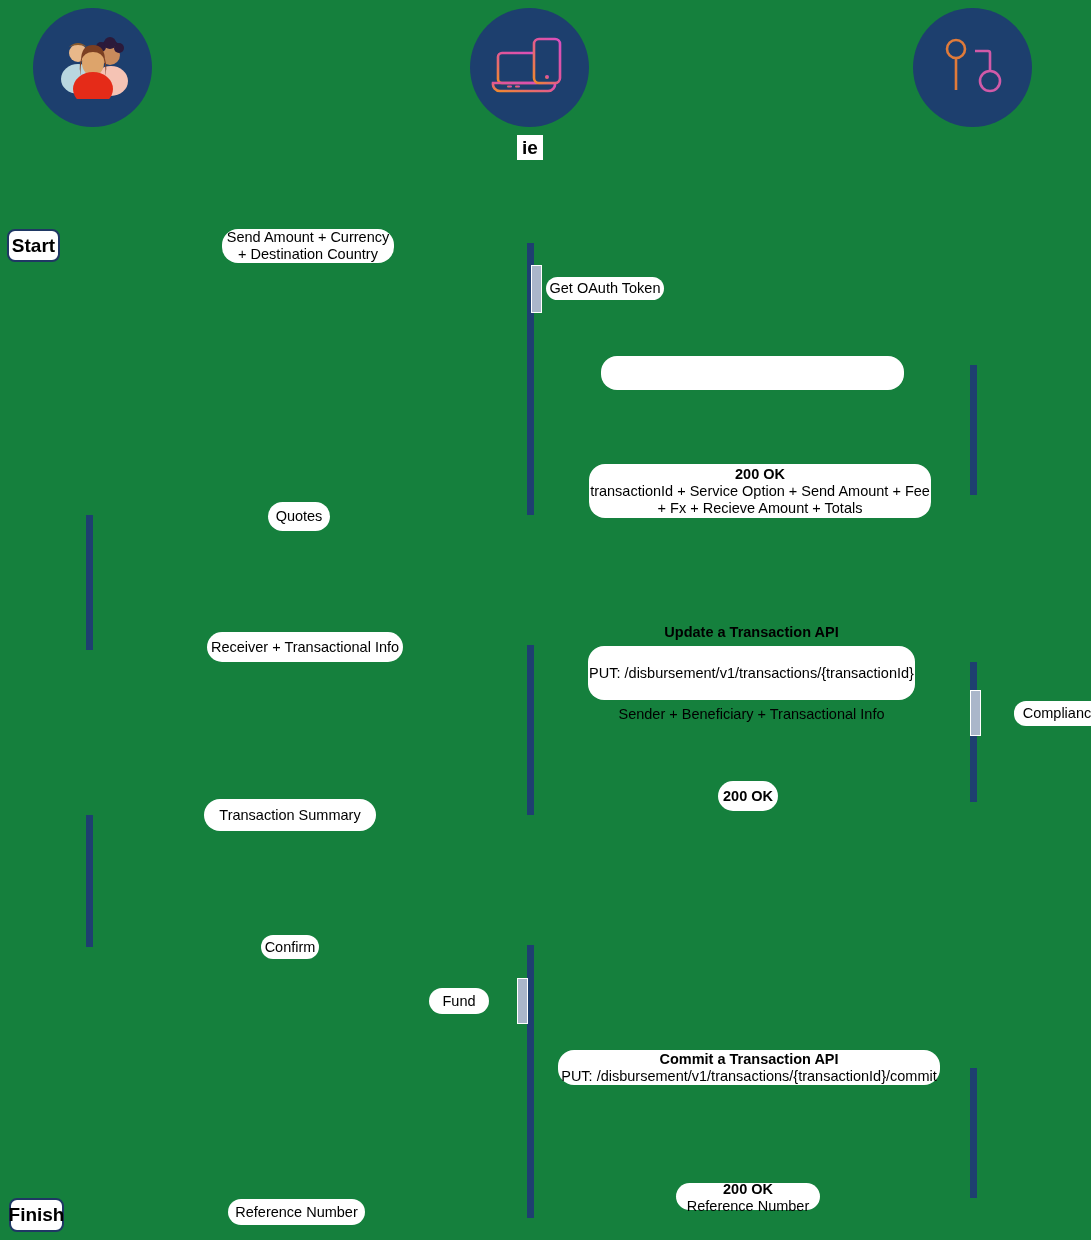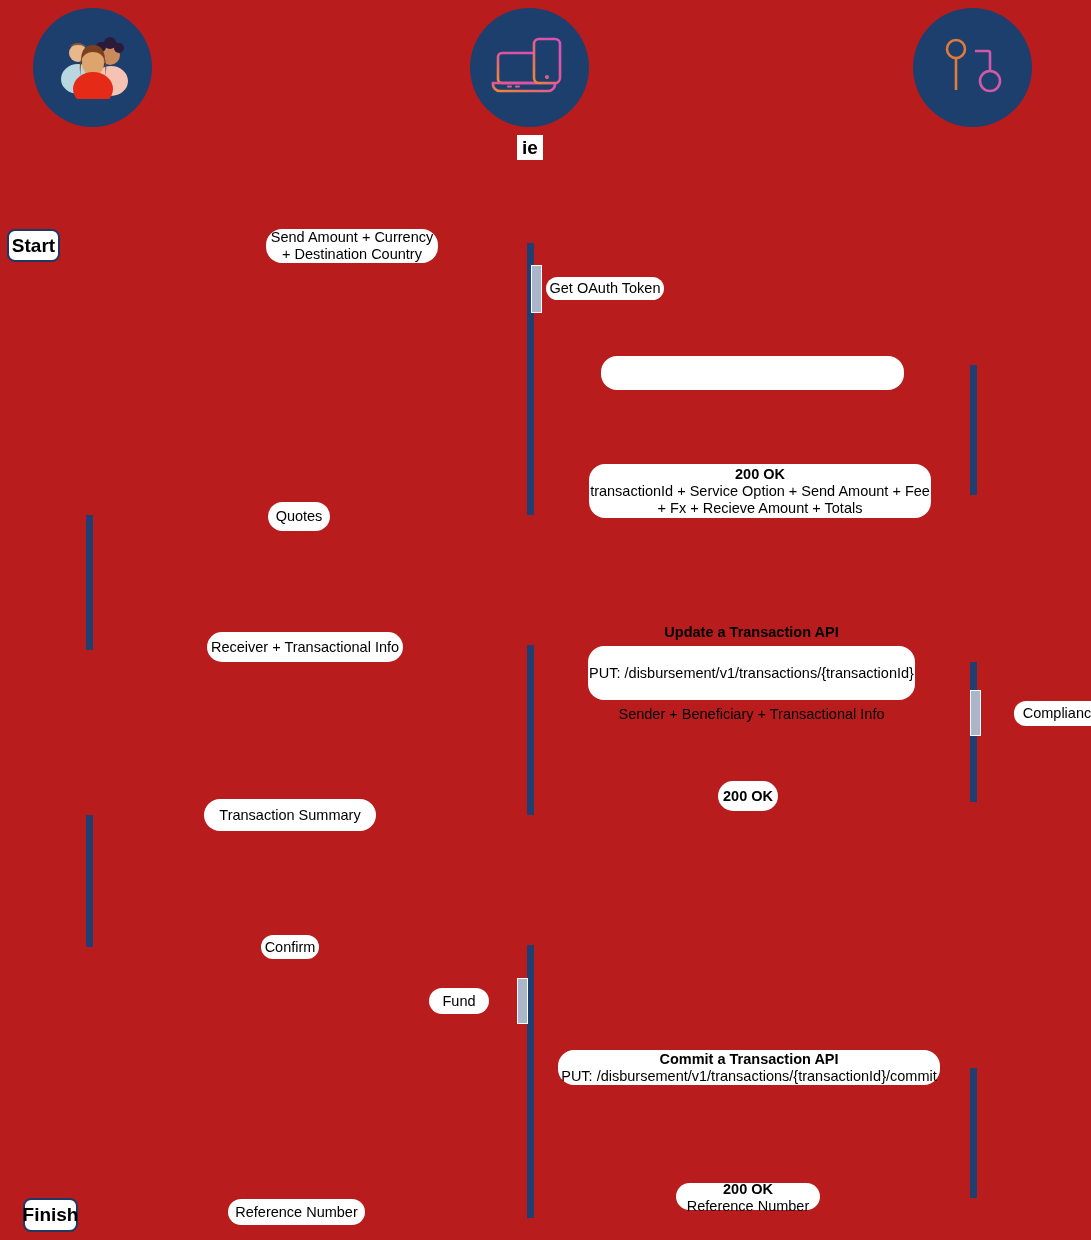--- a/index.html
+++ b/index.html
@@ -7,21 +7,21 @@
     padding: 0;
     background: #000000;
   }
   body {
     font-family: "Liberation Sans", sans-serif;
   }
   #canvas {
     position: relative;
     width: 1091px;
     height: 1240px;
-    background: #b91c1c;
+    background: #15803d;
     overflow: hidden;
   }
 
   
   .actor-circle {
     position: absolute;
     border-radius: 50%;
     background: #1d3f6e;
     display: flex;
     align-items: center;
@@ -173,23 +173,23 @@
 
   <div class="activation" style="left:86px; top:815px; width:7px; height:132px;"></div>
 
   <div class="activation" style="left:527px; top:945px; width:7px; height:273px;"></div>
   <div class="activation nested" style="left:517px; top:978px; width:11px; height:46px;"></div>
 
   <div class="activation" style="left:970px; top:1068px; width:7px; height:130px;"></div>
 
   <div class="terminal" style="left:7px; top:229px; width:53px; height:33px;border-radius:8px;">Start</div>
 
-  <div class="terminal" style="left:9px; top:1198px; width:55px; height:34px;margin-left:14px;">Finish</div>
-
-  <div class="bubble" style="left:222px; top:229px; width:172px; height:34px;margin-left:44px;">
+  <div class="terminal" style="left:9px; top:1198px; width:55px; height:34px;">Finish</div>
+
+  <div class="bubble" style="left:222px; top:229px; width:172px; height:34px;">
     <span class="ln">Send Amount + Currency</span>
     <span class="ln">+ Destination Country</span>
   </div>
 
   <div class="bubble" style="left:546px; top:277px; width:118px; height:23px; border-radius:12px;">
     <span class="ln">Get OAuth Token</span>
   </div>
 
   <div style="position:absolute; left:601px; top:356px; width:303px; height:34px; background:#ffffff; border-radius:16px;"></div>
 

